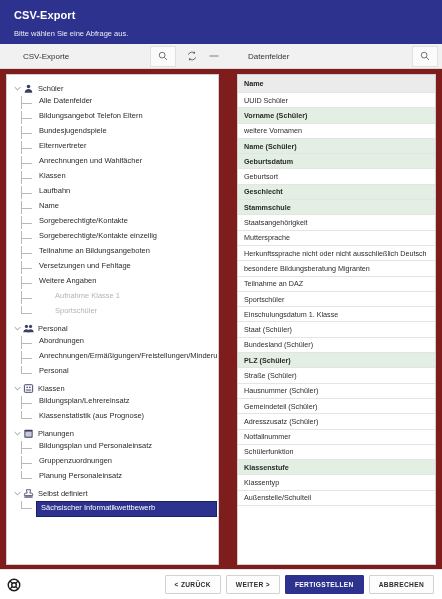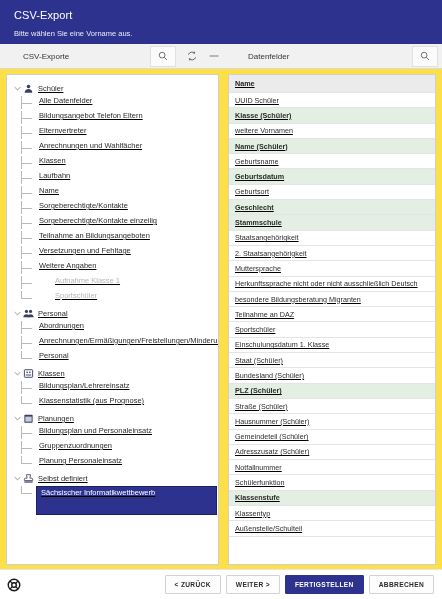--- a/index.html
+++ b/index.html
@@ -21,21 +21,21 @@
   
   .header {
     background: #2d328e;
     color: #ffffff;
     padding: 8px 14px 9px 14px;
     flex: 0 0 auto;
     height: 44px;
   }
   .header-title {
     font-size: 11px;
-    font-weight: normal;
+    font-weight: bold;
     letter-spacing: .1px;
     line-height: 15px;
   }
   .header-sub {
     font-size: 7.5px;
     line-height: 12px;
     margin-top: 5px;
     color: #e8e9f5;
   }
 
@@ -77,24 +77,23 @@
     display: flex; align-items: center; justify-content: center;
     cursor: pointer;
   }
   svg { display: block; }
 
   
   .body {
     flex: 1 1 auto;
     display: flex;
     padding: 5px 6px 4px 6px;
-    gap: 9px;
+    gap: 18px;
     min-height: 0;
-    background: #fde047;
-    text-decoration: underline;
+    background: #7f1d1d;
   }
   .pane {
     border: 1px solid #cfcfcf;
     background: #fff;
     overflow: hidden;
     position: relative;
   }
   .pane-left  { width: 213px; flex: 0 0 213px; }
   .pane-right { flex: 1 1 auto; }
 
@@ -154,21 +153,21 @@
     width: 11px; height: 1px;
     background: #b9b9b9;
   }
   .tree-child.last .branch::before { bottom: 50%; }
   .child-label { font-size: 7.5px; color: #2b2b2b; padding-left: 2px; }
   .child-label.disabled { color: #b5b5b5; margin-left: 16px; }
   .tree-child.selected .child-label {
     background: #2d328e;
     color: #fff;
     display: block;
-    padding: 1px 4px 17px 4px;
+    padding: 1px 4px 4px 4px;
     margin-left: -1px;
     width: 181px;
     border: 1px solid #1b1f63;
   }
 
   
   .dflist {
     height: 100%;
     overflow: hidden;
     background: #fff;
@@ -229,21 +228,21 @@
     color: #fff;
   }
 </style>
 </head>
 <body>
 
 <div class="app">
 
   <div class="header">
     <div class="header-title">CSV-Export</div>
-    <div class="header-sub">Bitte wählen Sie eine Vorname aus.</div>
+    <div class="header-sub">Bitte wählen Sie eine Abfrage aus.</div>
   </div>
 
   <div class="toolbar">
     <div class="tb-panel tb-left">
       <div class="tb-label">CSV-Exporte</div>
       <div class="tb-btn">
         <span>
           <svg width="10" height="10" viewBox="0 0 16 16">
               <circle cx="6.6" cy="6.6" r="4.6" fill="none" stroke="#555" stroke-width="1.3"></circle>
               <line x1="10" y1="10" x2="14.4" y2="14.4" stroke="#555" stroke-width="1.3"></line>
@@ -299,20 +298,24 @@
           <div class="tree-child">
             <span class="branch"></span>
             <span class="child-label">Alle Datenfelder</span>
           </div>
           <div class="tree-child">
             <span class="branch"></span>
             <span class="child-label">Bildungsangebot Telefon Eltern</span>
           </div>
           <div class="tree-child">
             <span class="branch"></span>
+            <span class="child-label">Bundesjugendspiele</span>
+          </div>
+          <div class="tree-child">
+            <span class="branch"></span>
             <span class="child-label">Elternvertreter</span>
           </div>
           <div class="tree-child">
             <span class="branch"></span>
             <span class="child-label">Anrechnungen und Wahlfächer</span>
           </div>
           <div class="tree-child">
             <span class="branch"></span>
             <span class="child-label">Klassen</span>
           </div>
@@ -447,30 +450,28 @@
           <div class="tree-child last selected">
             <span class="branch"></span>
             <span class="child-label">Sächsischer Informatikwettbewerb</span>
           </div>
         </div>
     </div>
     <div class="pane pane-right">
       <div class="dflist" id="dflist">
           <div class="df-row header">Name</div>
           <div class="df-row">UUID Schüler</div>
-          <div class="df-row sel">Klasse (Schüler)</div>
+          <div class="df-row sel">Vorname (Schüler)</div>
           <div class="df-row">weitere Vornamen</div>
           <div class="df-row sel">Name (Schüler)</div>
-          <div class="df-row">Geburtsname</div>
           <div class="df-row sel">Geburtsdatum</div>
           <div class="df-row">Geburtsort</div>
           <div class="df-row sel">Geschlecht</div>
           <div class="df-row sel">Stammschule</div>
           <div class="df-row">Staatsangehörigkeit</div>
-          <div class="df-row">2. Staatsangehörigkeit</div>
           <div class="df-row">Muttersprache</div>
           <div class="df-row">Herkunftssprache nicht oder nicht ausschließlich Deutsch</div>
           <div class="df-row">besondere Bildungsberatung Migranten</div>
           <div class="df-row">Teilnahme an DAZ</div>
           <div class="df-row">Sportschüler</div>
           <div class="df-row">Einschulungsdatum 1. Klasse</div>
           <div class="df-row">Staat (Schüler)</div>
           <div class="df-row">Bundesland (Schüler)</div>
           <div class="df-row sel">PLZ (Schüler)</div>
           <div class="df-row">Straße (Schüler)</div>

